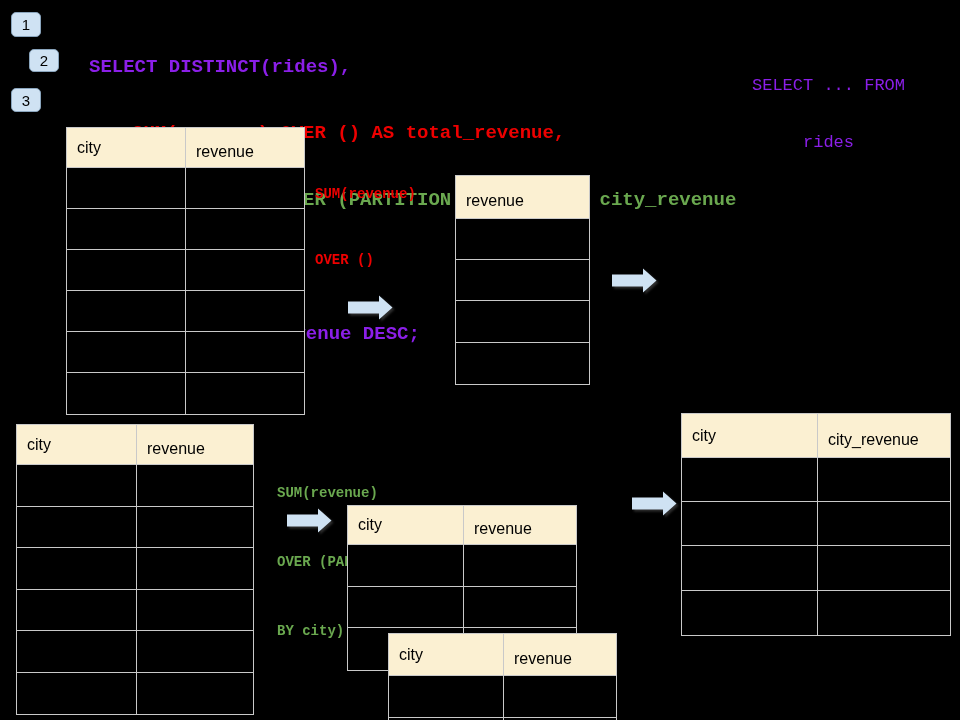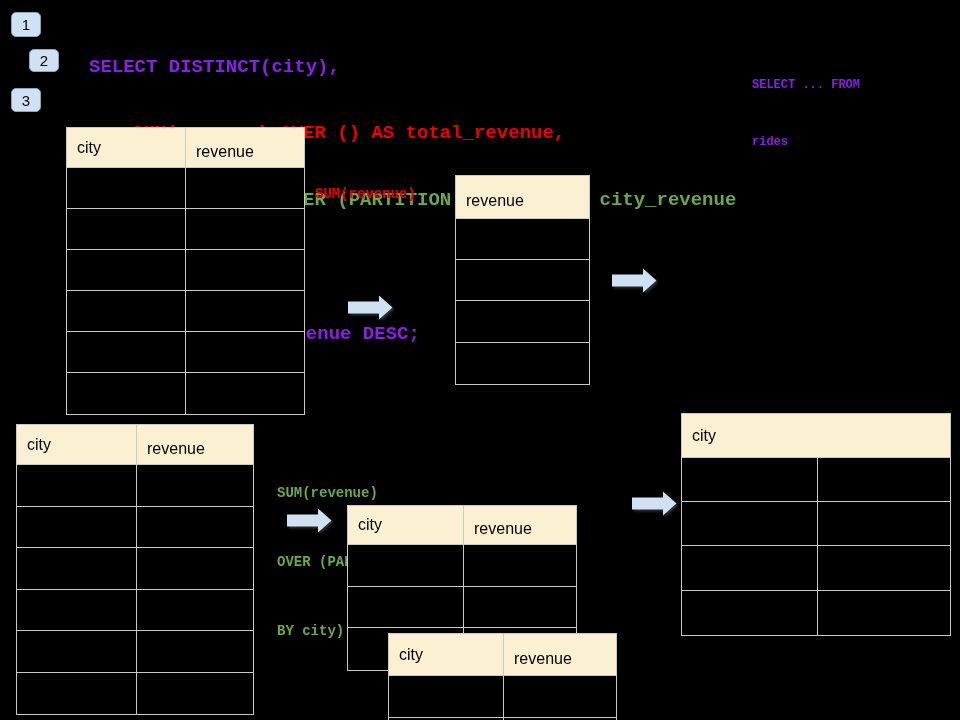--- a/index.html
+++ b/index.html
@@ -12,22 +12,22 @@
          font:15px "Liberation Sans",sans-serif;color:#000;box-sizing:border-box;}
 
   
   .code{position:absolute;font-family:"Liberation Mono",monospace;font-weight:bold;
         font-size:19px;line-height:22.3px;white-space:pre;}
   .cl{white-space:pre;}
   .c-purple{color:var(--code-purple);}
   .c-red{color:var(--code-red);}
   .c-green{color:var(--code-green);}
 
-  .sidenote{position:absolute;font-family:"Liberation Mono",monospace;font-weight:bold;
-            font-size:12px;line-height:19px;white-space:pre;}
+  .sidenote{position:absolute;font-family:"Liberation Mono",monospace;font-weight:normal;
+            font-size:17px;line-height:19px;white-space:pre;text-align:center;}
   .ann{position:absolute;font-family:"Liberation Mono",monospace;font-weight:bold;
        font-size:14px;line-height:22.5px;white-space:pre;}
 
   
   .tbl{position:absolute;border:1px solid var(--table-border);background:#000;box-sizing:border-box;}
   .tbl.ontop{z-index:5;}
   .thead{display:flex;background:var(--table-header-bg);border-bottom:1px solid var(--table-border);
          box-sizing:border-box;}
   .th{display:flex;align-items:center;padding-left:10px;box-sizing:border-box;
       font:16px "Liberation Sans",sans-serif;color:var(--table-text);
@@ -45,34 +45,35 @@
 </head>
 <body>
 
 <div class="canvas">
 
   <div class="badge" style="left:11px;top:12px;width:30px;height:25px">1</div>
   <div class="badge" style="left:29px;top:49px;width:30px;height:23px">2</div>
   <div class="badge" style="left:11px;top:88px;width:30px;height:24px">3</div>
 
   <div class="code" style="left:89px;top:11px">
-    <div class="cl c-purple" style="padding-left:0">SELECT DISTINCT(city),</div>
+    <div class="cl c-purple" style="padding-left:0">SELECT DISTINCT(rides),</div>
     <div class="cl c-red" style="padding-left:43px">SUM(revenue) OVER () AS total_revenue,</div>
     <div class="cl c-green" style="padding-left:43px">SUM(revenue) OVER (PARTITION BY city) as city_revenue</div>
     <div class="cl c-purple" style="padding-left:23px">FROM rides</div>
     <div class="cl c-purple" style="padding-left:23px">ORDER by city_revenue DESC;</div>
   </div>
 
   <div class="sidenote c-purple" style="left:752px;top:38px">
     <div>SELECT ... FROM</div>
     <div>rides</div>
   </div>
 
   <div class="ann c-red" style="left:315px;top:139px;line-height:22px">
     <div>SUM(revenue)</div>
+    <div>OVER ()</div>
   </div>
 
   <div class="ann c-green" style="left:277px;top:436px;line-height:23px">
     <div>SUM(revenue)</div>
     <div>OVER (PARTITION</div>
     <div>BY city)</div>
   </div>
 
   <div class="tbl" style="left:66px;top:127px;width:239px">
     <div class="thead" style="height:40px">
@@ -194,20 +195,21 @@
         <div class="trow" style="height: 42px;">
           <div class="tcell" style="width: 115px;"></div>
           <div class="tcell grow"></div>
         </div>
       </div>
   </div>
 
   <div class="tbl" style="left:681px;top:413px;width:270px">
     <div class="thead" style="height:44px">
       <div class="th" style="width:136px">city</div>
+      <div class="th grow">city_revenue</div>
     </div>
     <div class="tbody">
         <div class="trow" style="height: 44.2px;">
           <div class="tcell" style="width: 136px;"></div>
           <div class="tcell grow"></div>
         </div>
         <div class="trow" style="height: 44.2px;">
           <div class="tcell" style="width: 136px;"></div>
           <div class="tcell grow"></div>
         </div>

